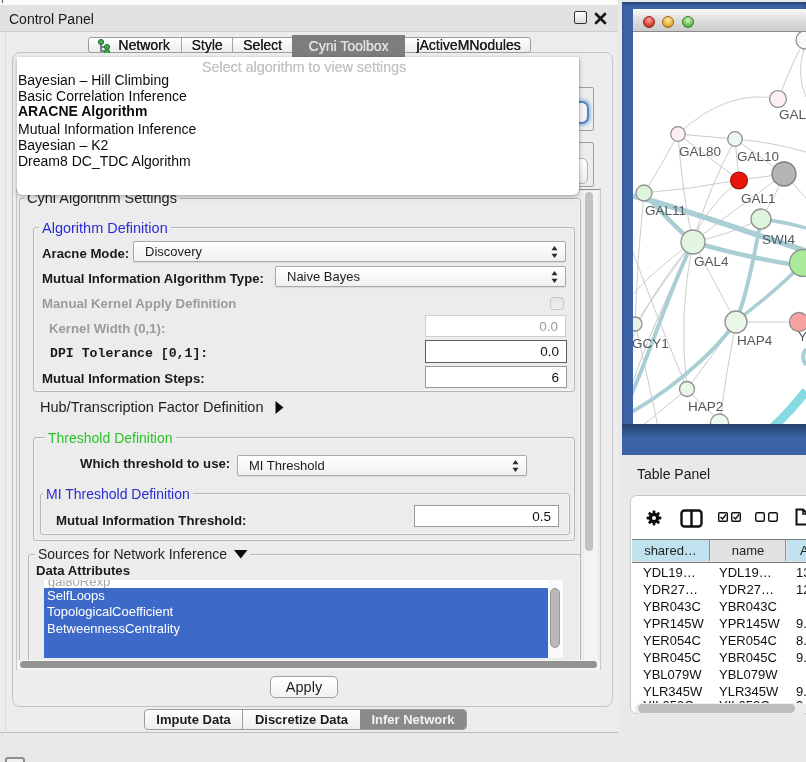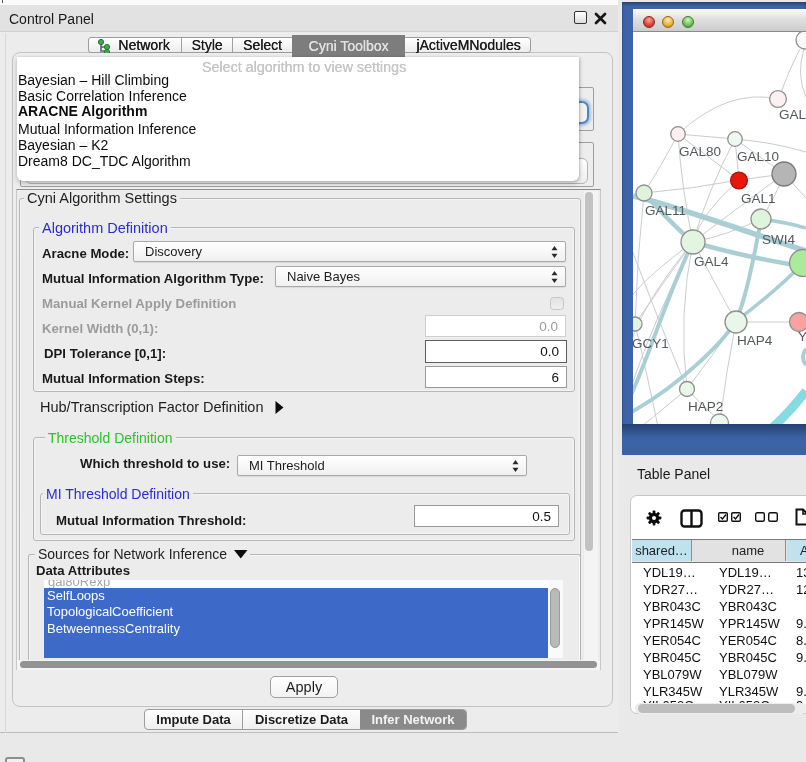--- a/index.html
+++ b/index.html
@@ -52,21 +52,21 @@
 #attrsb { position:absolute; right:0px; top:0px; width:15px; height:78px; background:#fafafa; }
 #attrsb .thumb { position:absolute; left:2px; top:8px; width:10px; height:60px; background:#b9b9b9; border-radius:5px; border:1px solid #999; }
 
 #applybtn { left:270px; top:676px; width:68px; height:22px; background:linear-gradient(#ffffff,#f2f2f2); border:1px solid #9f9f9f; border-radius:5px; text-align:center; line-height:21px; font-size:14.5px; }
 
 #botseg { left:144px; top:709px; width:323px; height:21px; background:linear-gradient(#fdfdfd,#efefef); border:1px solid #9c9c9c; border-radius:4px; font-size:13px; font-weight:bold; }
 #botseg .seg { position:absolute; top:0; height:19px; line-height:19px; text-align:center; color:#1c1c1c; }
 #botseg .sel { background:#8a8a8a; color:#f3f3f3; }
 #botseg .sp { position:absolute; top:0; width:1px; height:19px; background:#9c9c9c; }
 
-#popup { left:17px; top:57px; width:562px; height:124px; background:#fff; border-radius:0 0 6px 6px; box-shadow:0 2px 5px rgba(0,0,0,0.25), 1px 0 2px rgba(0,0,0,0.12); }
+#popup { left:17px; top:57px; width:562px; height:138px; background:#fff; border-radius:0 0 6px 6px; box-shadow:0 2px 5px rgba(0,0,0,0.25), 1px 0 2px rgba(0,0,0,0.12); }
 #popup .hint { position:absolute; left:6px; width:100%; top:2px; text-align:center; color:#c5c5c5; font-size:14.3px; text-shadow:0.2px 0 0 #c5c5c5; }
 #popup .it { position:absolute; left:1px; font-size:14px; color:#0c0c0c; white-space:nowrap; }
 
 #focuscombo { left:300px; top:101px; width:289px; height:23px; background:#f2f2f2; border:2.5px solid #4d86c4; border-radius:7px; box-shadow:0 0 2.5px 1.5px rgba(90,145,210,0.45); }
 #galcombo { left:25px; top:158px; width:563px; height:26px; background:linear-gradient(#ffffff,#ededed); border:1px solid #b4b4b4; border-radius:6px; }
 
 #cutbtn { left:5px; top:757px; width:20px; height:8px; background:#f0f0f0; border:2px solid #8d8d8d; border-radius:3px 3px 0 0; }
 
 #netwin { left:622px; top:2px; width:184px; height:453px; background:#3c64a6; box-shadow:inset 0 2px 3px rgba(0,0,0,0.35); }
 #nettitle { left:633px; top:9px; width:173px; height:23px; background:linear-gradient(#f9f9f9 0%, #dedede 45%, #cccccc 100%); border-bottom:1px solid #8b8b8b; border-top:1px solid #fdfdfd; }
@@ -123,24 +123,24 @@
       <span class="cv">Naive Bayes</span>
       <svg width="7" height="12" viewBox="0 0 7 12">
         <path d="M3.5 0 L6.5 4.3 L0.5 4.3 Z" fill="#2a2a2a"></path>
         <path d="M3.5 12 L6.5 7.7 L0.5 7.7 Z" fill="#2a2a2a"></path>
       </svg>
     </div>
 
   <div class="boldlab dislab" style="left:42px; top:296px;">Manual Kernel Apply Definition</div>
   <div class="abs" id="kcheck"></div>
 
-  <div class="boldlab dislab" style="left:42px; top:321px;">Kernel Width (0,1):</div>
+  <div class="boldlab dislab" style="left:49px; top:321px;">Kernel Width (0,1):</div>
   <div class="tfield" style="left:425px; top:315px; width:141px; border:1px solid #cfcfcf; color:#9b9b9b;">0.0</div>
 
-  <div class="boldlab" style="left:44px; top:346px;">DPI Tolerance [0,1]:</div>
+  <div class="boldlab" style="left:50px; top:346px;font-family:Liberation Mono, monospace;">DPI Tolerance [0,1]:</div>
   <div class="tfield" style="left:425px; top:340px; width:142px; height:23px; border:1.5px solid #5e5e5e;">0.0</div>
 
   <div class="boldlab" style="left:42px; top:371px;">Mutual Information Steps:</div>
   <div class="tfield" style="left:425px; top:366px; width:142px; border:1px solid #9a9a9a;">6</div>
 
   <div class="plainlab" style="left:40px; top:399px; font-size:14.5px;">Hub/Transcription Factor Definition</div>
   <svg class="abs" style="left:275px; top:401px;" width="9" height="13" viewBox="0 0 9 13">
       <path d="M0.5 0 L8.5 6.5 L0.5 13 Z" fill="#0c0c0c"></path>
     </svg>
 
@@ -363,21 +363,21 @@
     <svg style="position:absolute; left:124px; top:16px;" width="24" height="10" viewBox="0 0 24 10">
       <rect x="0.7" y="0.7" width="8.6" height="8.6" rx="1.5" fill="none" stroke="#111" stroke-width="1.4"></rect>
       <rect x="13.7" y="0.7" width="8.6" height="8.6" rx="1.5" fill="none" stroke="#111" stroke-width="1.4"></rect>
     </svg>
     <svg style="position:absolute; left:164px; top:12px;" width="14" height="18" viewBox="0 0 14 18">
       <path d="M1.5 1.5 L8 1.5 L12.5 6 L12.5 16.5 L1.5 16.5 Z" fill="none" stroke="#111" stroke-width="2"></path>
       <path d="M8 1.5 L8 6 L12.5 6" fill="none" stroke="#111" stroke-width="1.6"></path>
     </svg>
 
     <div id="thead">
-      <div class="hcell" style="left:0; width:60px; background:#c0e2ef; border-right:1px solid #8f8f8f;">shared…</div>
+      <div class="hcell" style="left:0; width:78px; background:#c0e2ef; border-right:1px solid #8f8f8f;">shared…</div>
       <div class="hcell" style="left:79px; width:75px; background:#e2e2e2; border-right:1px solid #8f8f8f;">name</div>
       <div class="hcell" style="left:155px; width:20px; background:#c0e2ef; overflow:hidden;">
           <span style="position:absolute; left:13px;">A</span>
         </div>
     </div>
 
     <div class="trow" style="top:68px;">
         <span class="c1">YDL19…</span>
         <span class="c2">YDL19…</span>
         <span class="c3">13</span>

